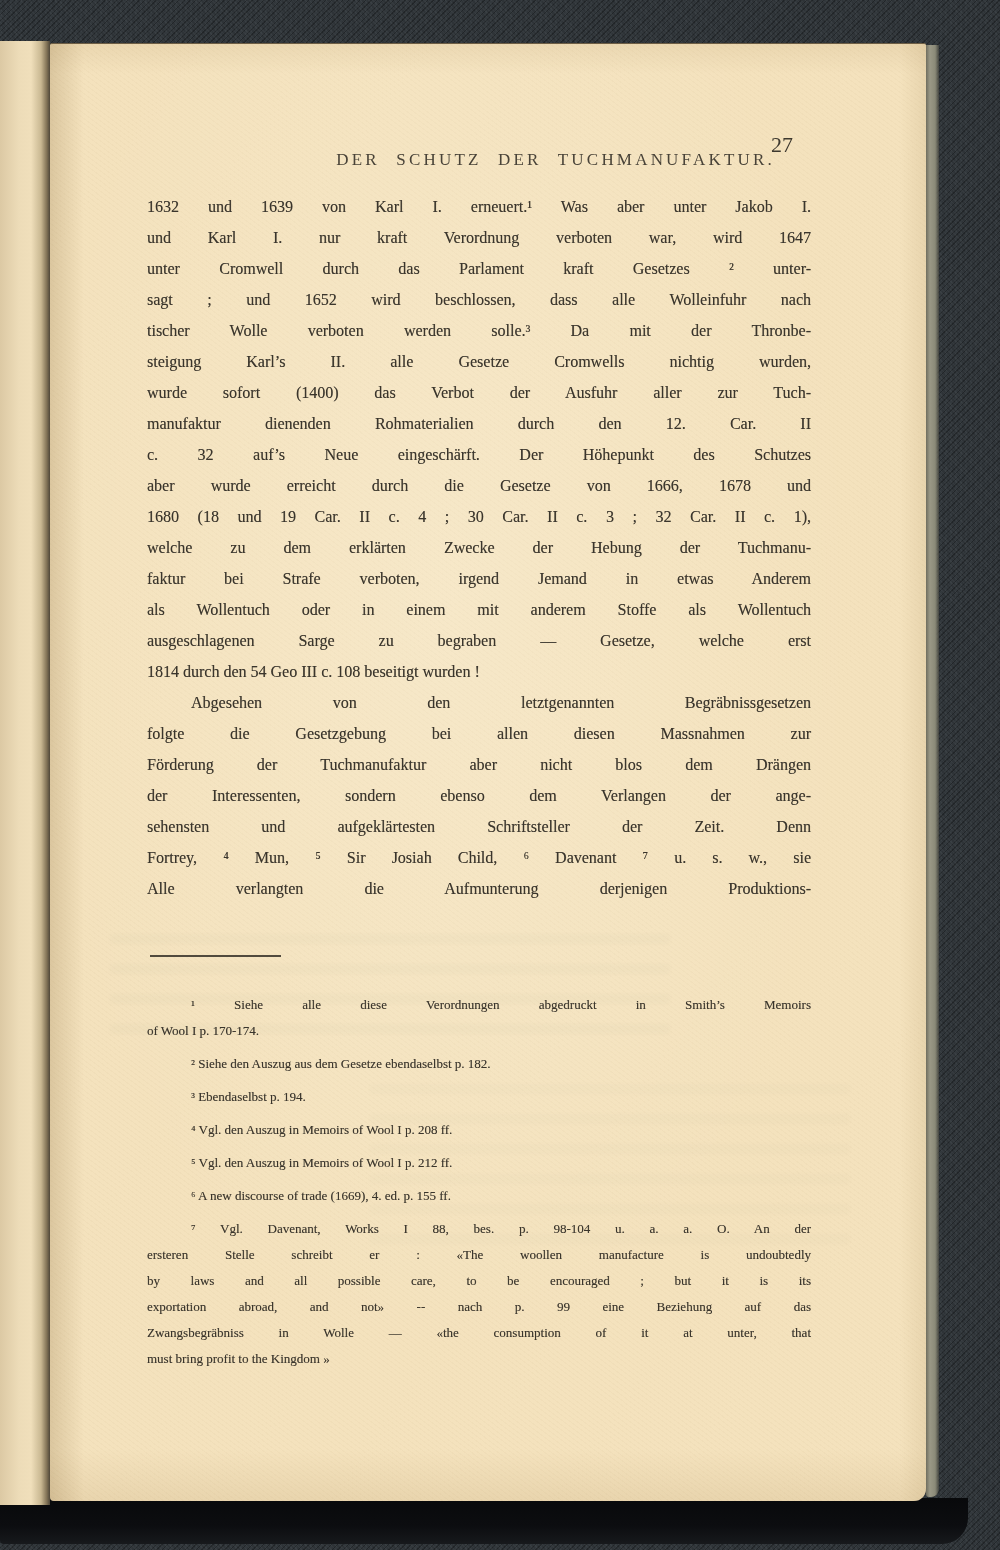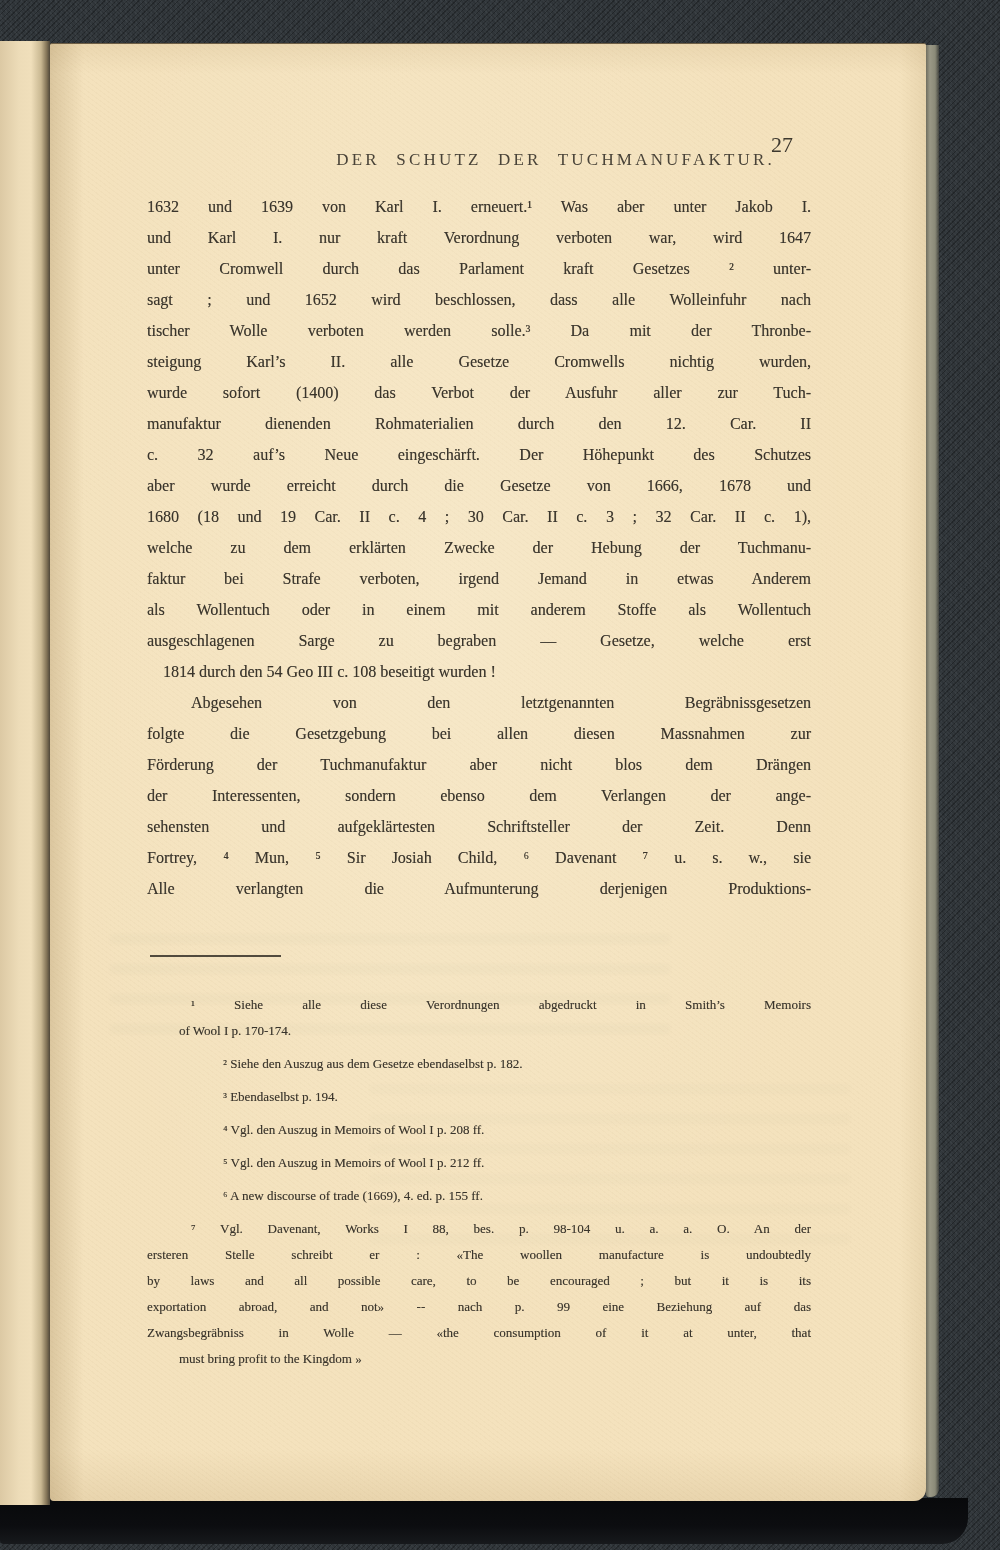--- a/index.html
+++ b/index.html
@@ -50,31 +50,31 @@
     position:relative;left:-36px;text-align:right;
     font-size:17px;letter-spacing:3.2px;word-spacing:9px;color:#494338;margin-top:12px;
   }
   .page-num{position:absolute;right:18px;top:-6px;font-size:22px;color:#3d382e;}
   .body-block{position:absolute;top:147px;left:0;width:100%;}
   .bline{
     font-size:16px;line-height:31px;white-space:normal;
     text-align:justify;text-align-last:justify;
     text-shadow:0.25px 0.25px 0 rgba(58,53,44,0.45);
   }
-  .bline.short{text-align:last;text-align-last:left;margin-left:16px;}
+  .bline.short{text-align:last;text-align-last:left;}
   .ind{text-indent:44px;}
   .sep{position:absolute;top:911px;left:3px;width:131px;border-top:2px solid #514a3d;}
   .footnotes{position:absolute;top:948px;left:0;width:100%;}
   .fn{margin-bottom:7px;}
   .fn-line{
     font-size:13px;line-height:26px;
     text-align:justify;text-align-last:justify;
     text-shadow:0.2px 0.2px 0 rgba(58,53,44,0.4);
   }
-  .fn-line.short{text-align-last:left;margin-left:32px;}
+  .fn-line.short{text-align-last:left;}
   
   .ghost{position:absolute;pointer-events:none;opacity:0.16;filter:blur(2px);
     background:repeating-linear-gradient(180deg, rgba(110,120,100,0.35) 0 10px, transparent 10px 30px);}
   .ghost.g1{left:60px;top:890px;width:560px;height:120px;opacity:0.08;}
   .ghost.g2{left:320px;top:1040px;width:480px;height:180px;opacity:0.06;}
 </style>
 </head>
 <body>
 
 <div class="scene">

